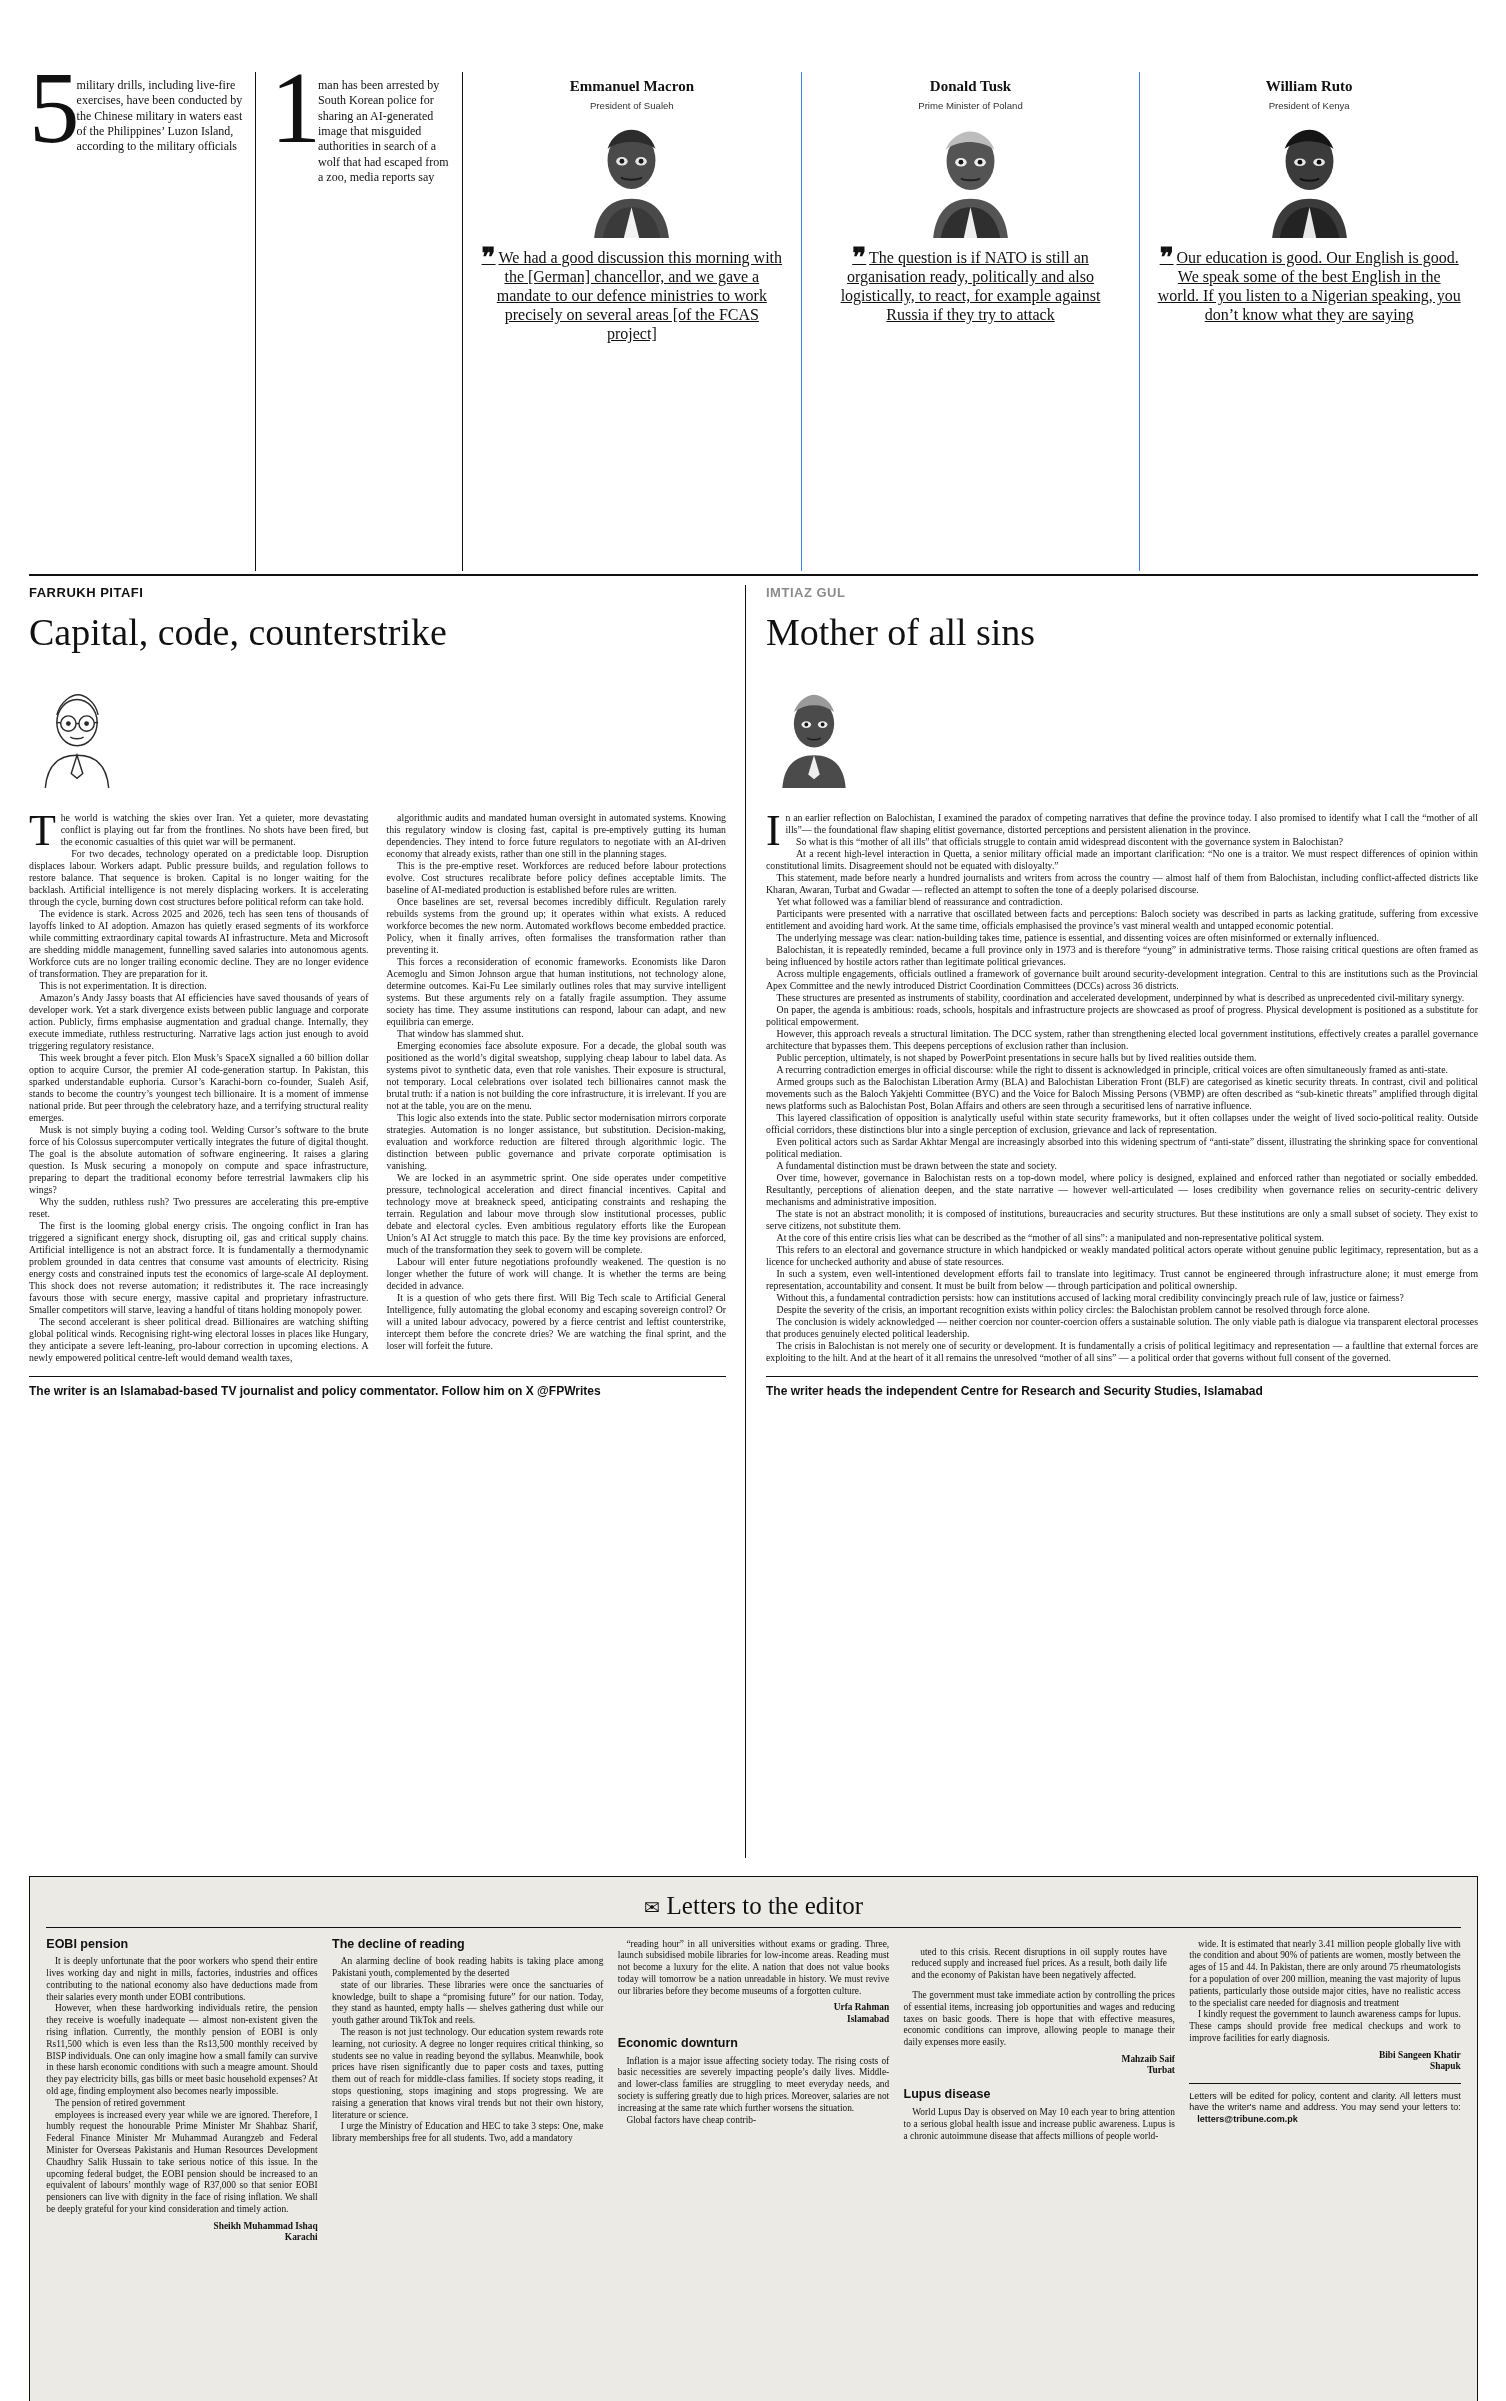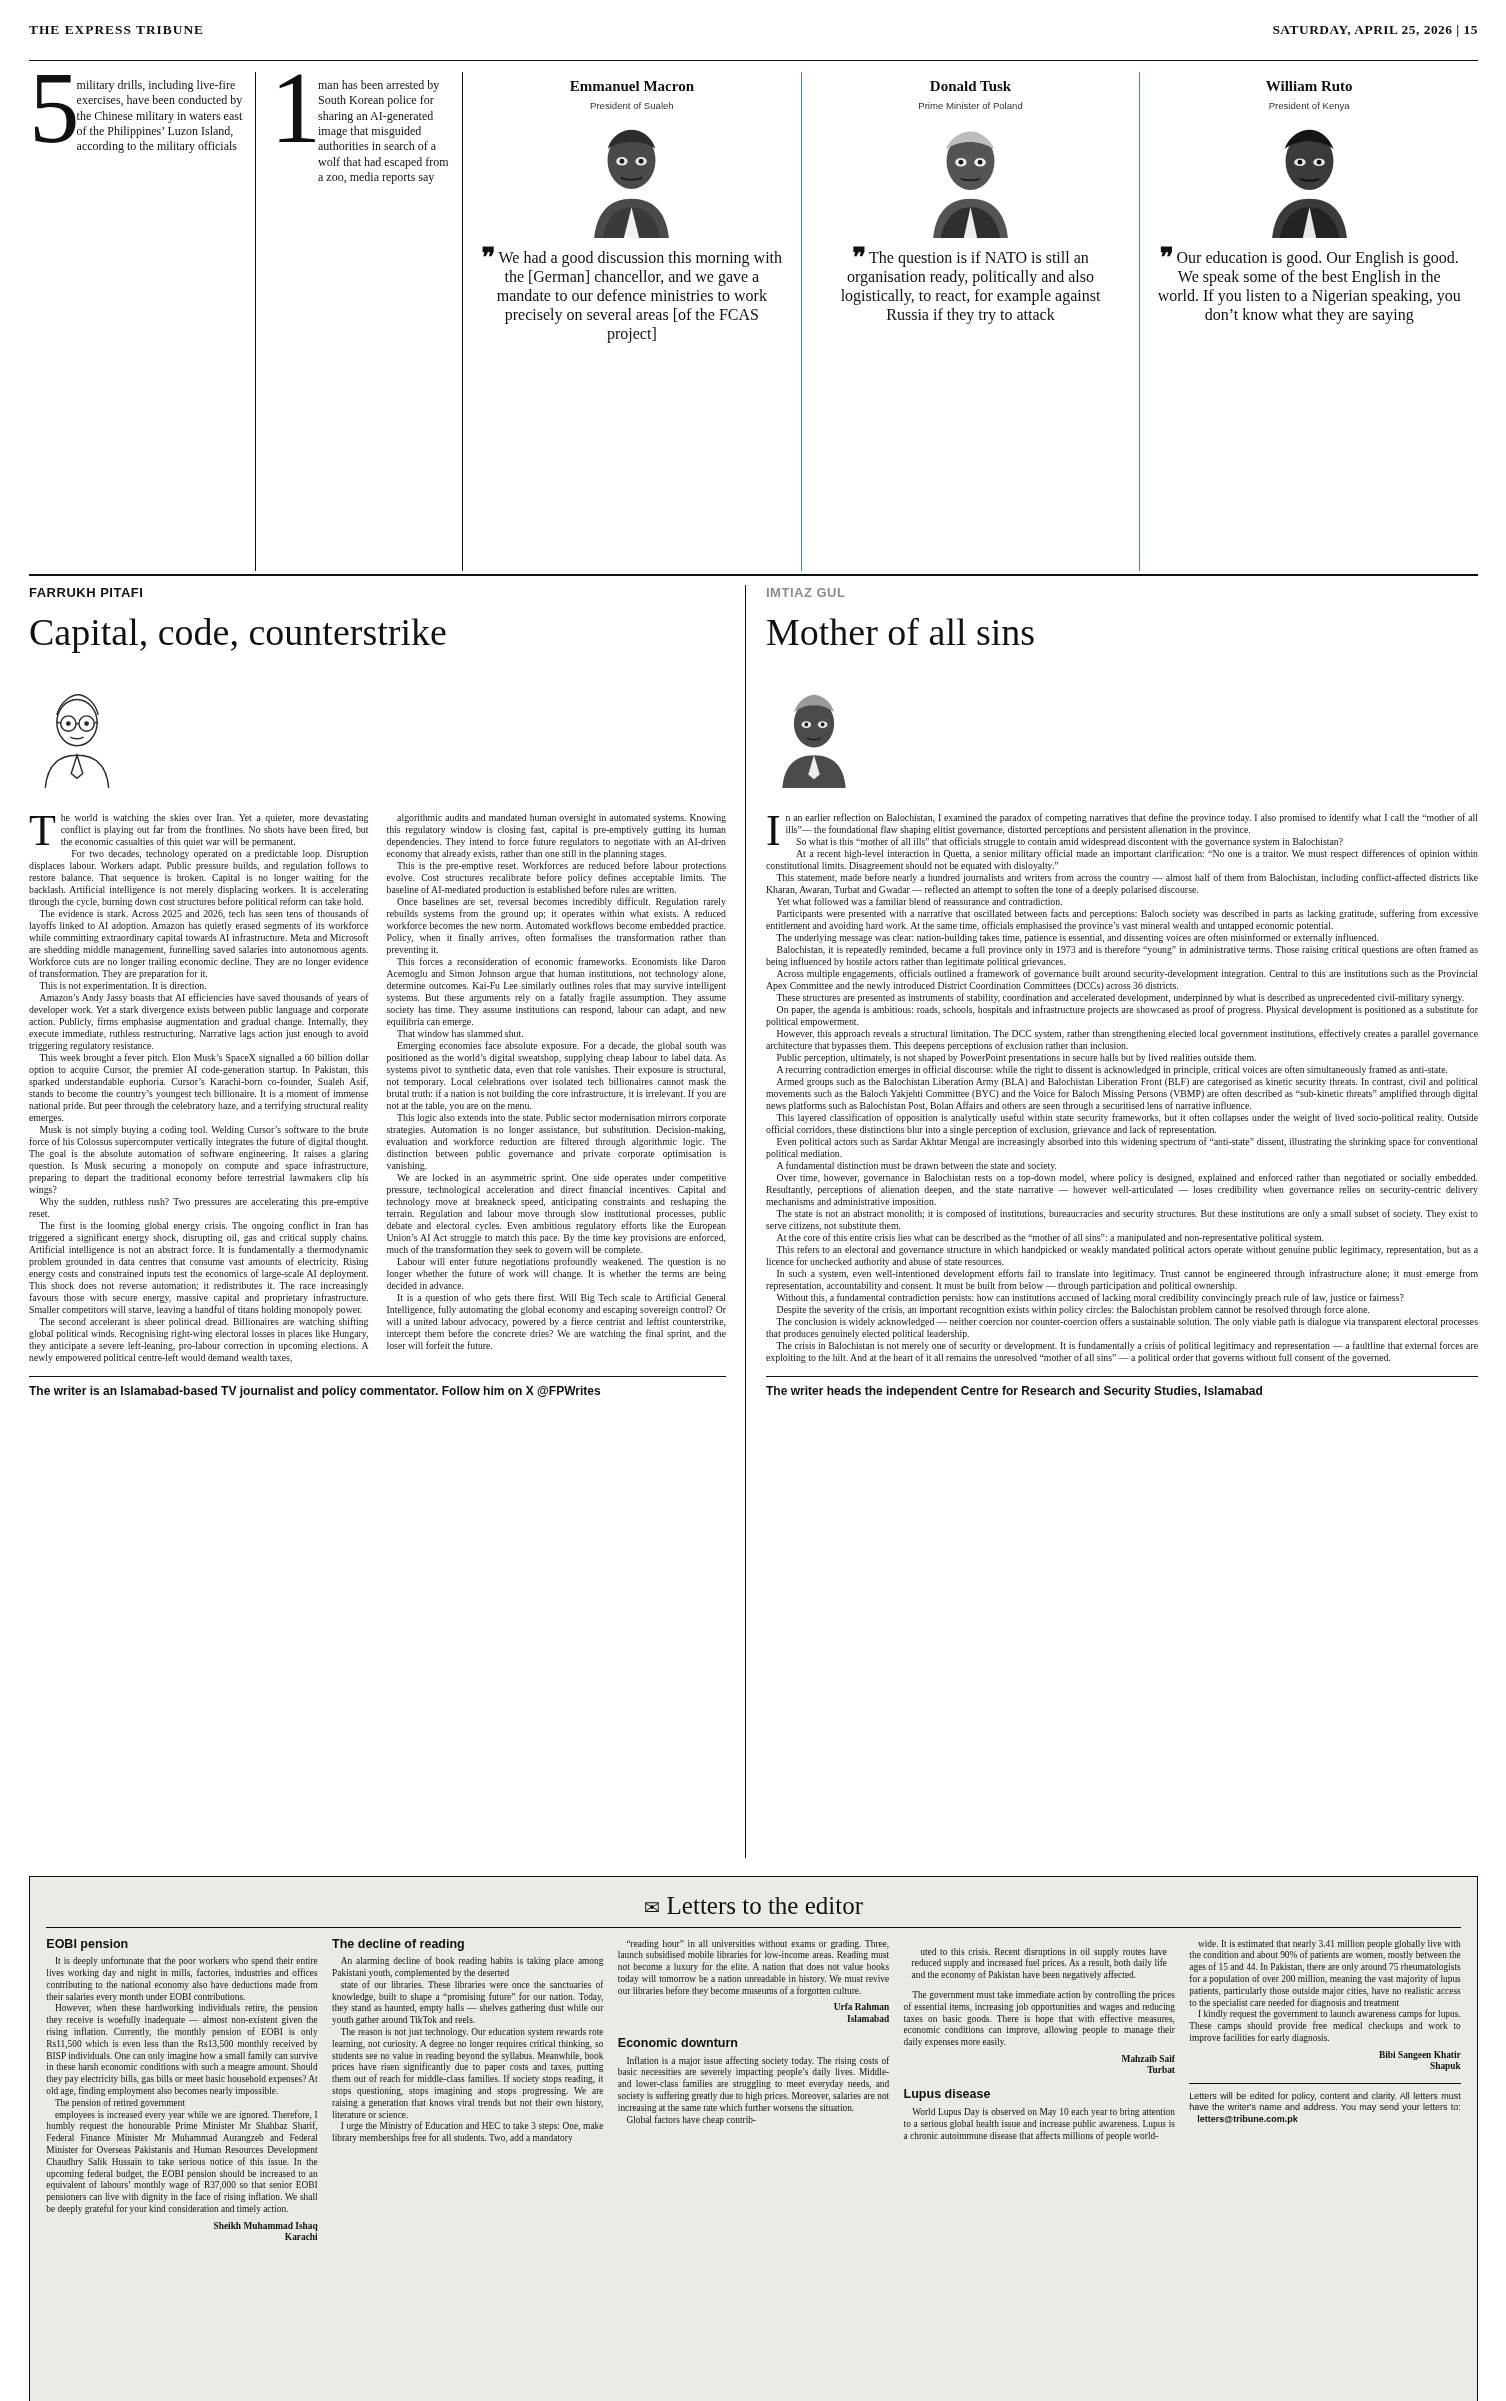--- a/index.html
+++ b/index.html
@@ -54,21 +54,21 @@
     font-family:"Liberation Sans", sans-serif;font-size:9.6px;color:#333;
     margin-top:4.8px;
   }
   .portrait{
     width:115px;height:119px;margin:8.6px auto 0 auto;position:relative;
     overflow:hidden;
   }
   .portrait svg{display:block;}
   .qtext{
     font-family:"Liberation Serif", serif;font-size:16px;line-height:19px;
-    color:#111;text-align:center;margin-top:9.6px;position:relative;
+    color:#111;text-align:center;margin-top:9.6px;position:relative;text-decoration:underline;
   }
   .qmark{
     font-family:"Liberation Serif", serif;font-size:26px;font-weight:700;
     line-height:0;vertical-align:-2.9px;margin-right:2.9px;color:#111;
   }
   .strip-rule{
     position:absolute;left:29px;top:574px;right:29px;height:1.9px;background:#111;
   }
   
   .opinion{
@@ -137,24 +137,20 @@
     font-family:"Liberation Sans", sans-serif;font-size:9px;line-height:11.5px;
   }
   .lnote b{font-weight:700;padding-left:8px;}
   .faceimg{display:block;}
 </style>
 </head>
 <body>
 
 <div class="page">
 
-  <div class="masthead">
-    <div class="left">THE EXPRESS TRIBUNE</div>
-    <div class="right">SATURDAY, APRIL 25, 2026  |  15</div>
-  </div>
 
   <div class="topstrip">
 
     <div class="numcol">
       <div class="bignum">5</div>
       <div class="numtext">military drills, including live-fire exercises, have been conducted by the Chinese military in waters east of the Philippines’ Luzon Island, according to the military officials</div>
     </div>
 
     <div class="numcol second">
       <div class="bignum">1</div>

